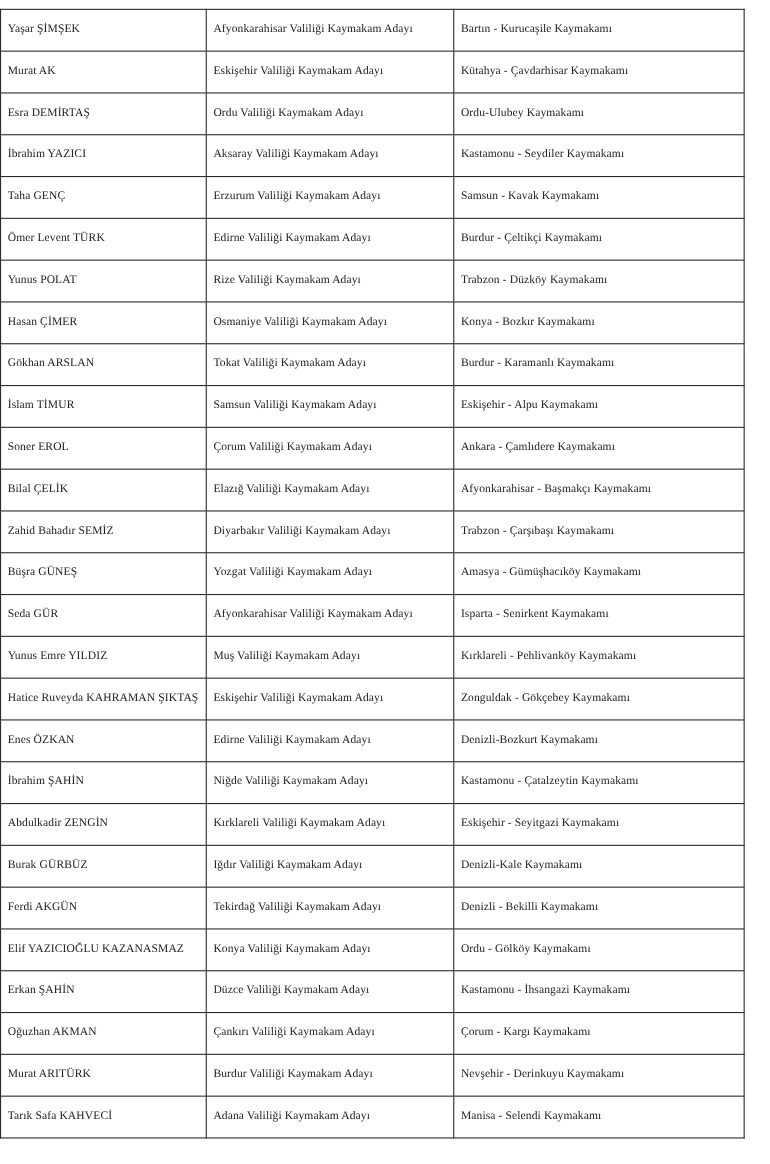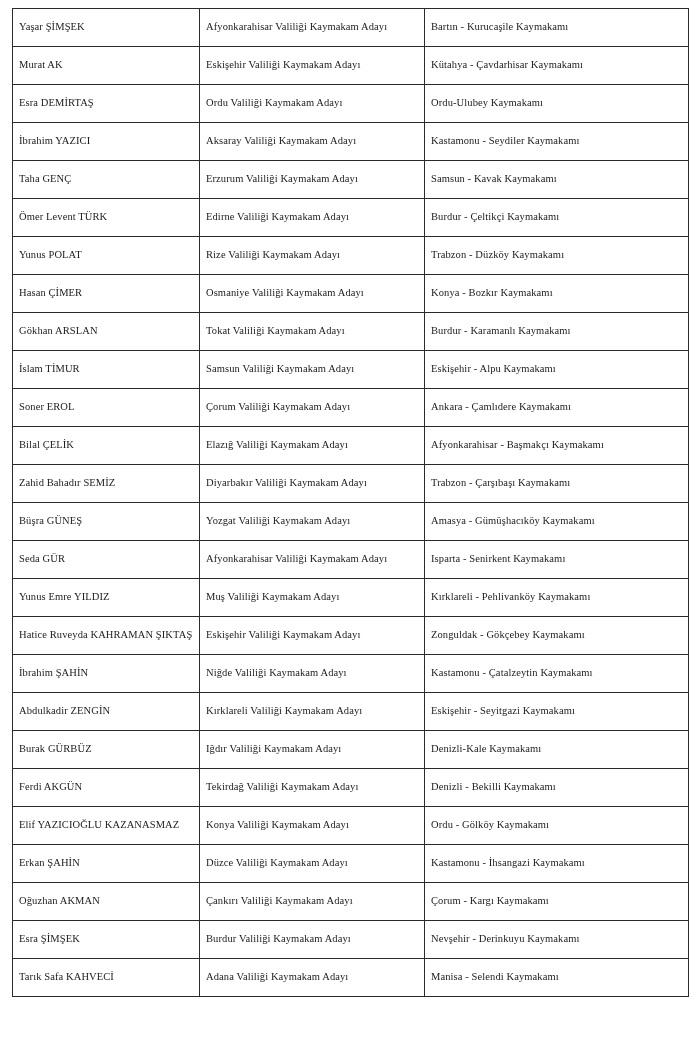--- a/index.html
+++ b/index.html
@@ -12,21 +12,21 @@
     height: 1058px;
     font-family: "Liberation Serif", serif;
     color: #1b1b1b;
     overflow: hidden;
   }
   .page {
     position: relative;
     width: 700px;
     height: 1058px;
     box-sizing: border-box;
-    padding: 8px 12px 0 12px;
+    padding: 8px 12px 0 0;
   }
   table.appointments {
     width: 676px;
     border-collapse: collapse;
     table-layout: fixed;
   }
   table.appointments td {
     border: 1px solid #2b2b2b;
     height: 37px;
     padding: 0 6px;
@@ -134,20 +134,25 @@
           <td class="name">Yunus Emre YILDIZ</td>
           <td class="post">Muş Valiliği Kaymakam Adayı</td>
           <td class="assign">Kırklareli - Pehlivanköy Kaymakamı</td>
         </tr>
         <tr>
           <td class="name">Hatice Ruveyda KAHRAMAN ŞIKTAŞ</td>
           <td class="post">Eskişehir Valiliği Kaymakam Adayı</td>
           <td class="assign">Zonguldak - Gökçebey Kaymakamı</td>
         </tr>
         <tr>
+          <td class="name">Enes ÖZKAN</td>
+          <td class="post">Edirne Valiliği Kaymakam Adayı</td>
+          <td class="assign">Denizli-Bozkurt Kaymakamı</td>
+        </tr>
+        <tr>
           <td class="name">İbrahim ŞAHİN</td>
           <td class="post">Niğde Valiliği Kaymakam Adayı</td>
           <td class="assign">Kastamonu - Çatalzeytin Kaymakamı</td>
         </tr>
         <tr>
           <td class="name">Abdulkadir ZENGİN</td>
           <td class="post">Kırklareli Valiliği Kaymakam Adayı</td>
           <td class="assign">Eskişehir - Seyitgazi Kaymakamı</td>
         </tr>
         <tr>
@@ -169,21 +174,21 @@
           <td class="name">Erkan ŞAHİN</td>
           <td class="post">Düzce Valiliği Kaymakam Adayı</td>
           <td class="assign">Kastamonu - İhsangazi Kaymakamı</td>
         </tr>
         <tr>
           <td class="name">Oğuzhan AKMAN</td>
           <td class="post">Çankırı Valiliği Kaymakam Adayı</td>
           <td class="assign">Çorum - Kargı Kaymakamı</td>
         </tr>
         <tr>
-          <td class="name">Esra ŞİMŞEK</td>
+          <td class="name">Murat ARITÜRK</td>
           <td class="post">Burdur Valiliği Kaymakam Adayı</td>
           <td class="assign">Nevşehir - Derinkuyu Kaymakamı</td>
         </tr>
         <tr>
           <td class="name">Tarık Safa KAHVECİ</td>
           <td class="post">Adana Valiliği Kaymakam Adayı</td>
           <td class="assign">Manisa - Selendi Kaymakamı</td>
         </tr>
       </tbody>
   </table>

